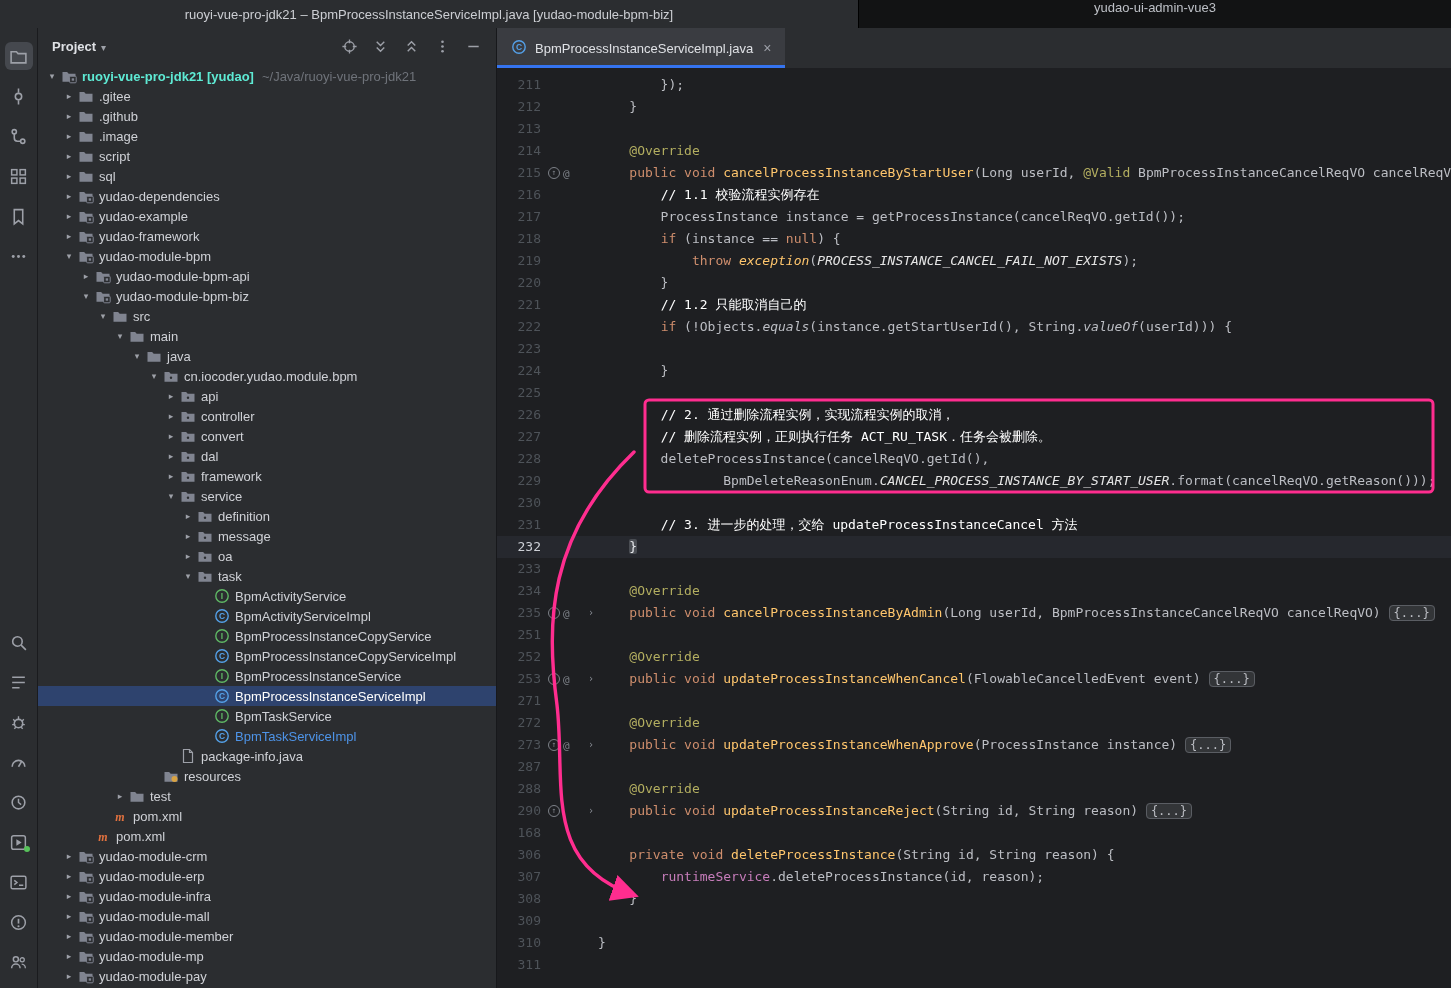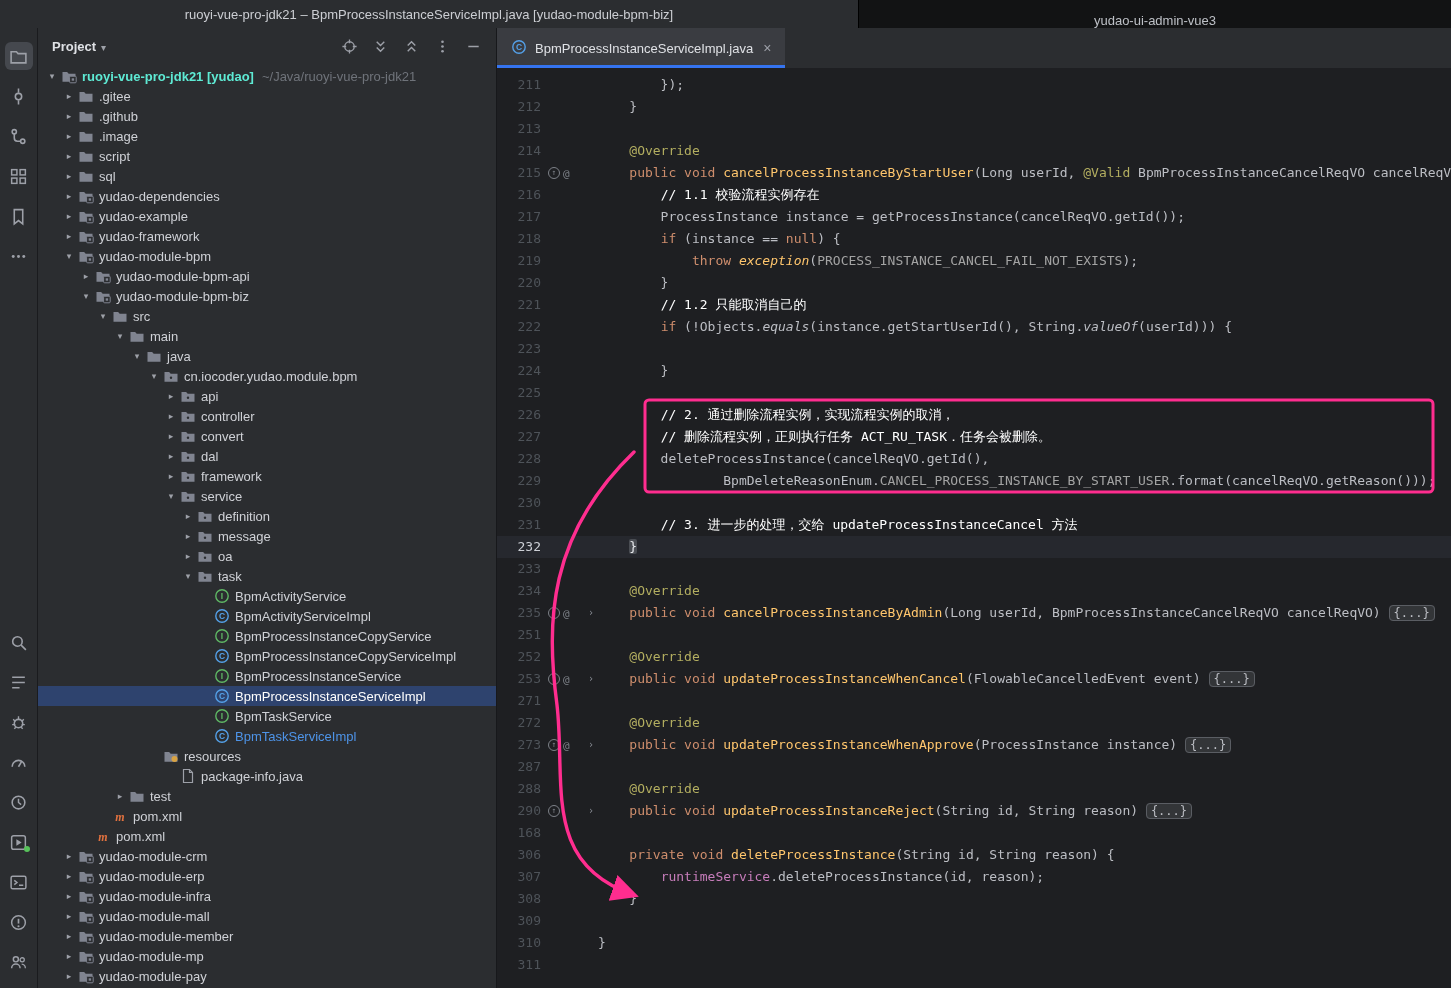--- a/index.html
+++ b/index.html
@@ -2,21 +2,21 @@
 <html style="--annot: #FF2D8F; --accent: #3574F0;"><head>
 <meta charset="utf-8">
 <style>
   html,body{margin:0;padding:0;width:1451px;height:988px;overflow:hidden;background:#1E1F22;
     font-family:"Liberation Sans","DejaVu Sans",sans-serif;-webkit-font-smoothing:antialiased;}
   #app{position:relative;width:1451px;height:988px;}
 
   
   #titlebar{height:28px;display:flex;}
   .tb-left{width:858px;background:#2B2D30;color:#CCCED3;display:flex;align-items:center;justify-content:center;font-size:13px;}
-  .tb-right{flex:1;background:#121314;color:#BDC0C6;display:flex;align-items:flex-end;justify-content:center;font-size:13px;border-left:1px solid #000;}
+  .tb-right{flex:1;background:#121314;color:#BDC0C6;display:flex;align-items:flex-start;justify-content:center;font-size:13px;border-left:1px solid #000;}
 
   #main{display:flex;height:960px;}
 
   
   #toolstrip{width:37px;background:#2B2D30;border-right:1px solid #1A1B1E;display:flex;flex-direction:column;align-items:center;padding:8px 0 6px;}
   .ts-icon{width:28px;height:28px;margin:6px 0;display:flex;align-items:center;justify-content:center;border-radius:6px;color:#9DA0A8;position:relative;cursor:default;}
   .ts-icon.active{background:#45484E;}
   .ts-spacer{flex:1;}
   .green-dot{position:absolute;right:3px;bottom:4px;width:6px;height:6px;border-radius:50%;background:#57C25B;}
 
@@ -55,21 +55,21 @@
   .ct{flex:none;}
 
   .gm-ov{width:12px;height:12px;border:1px solid #7D8188;border-radius:50%;display:inline-flex;align-items:center;justify-content:center;color:#7D8188;font-size:8px;line-height:1;box-sizing:border-box;}
   .gm-at{color:#7D8188;font-size:11px;line-height:1;}
 
   .tok-d{color:#BCBEC4}
   .tok-k{color:#CF8E6D}
   .tok-a{color:#B3AE60}
   .tok-m{color:#FFC66D}
   .tok-s{color:#FFC66D;font-style:italic}
-  .tok-c{color:#a3a3a3;}
+  .tok-c{color:#e5e5e5;font-style:italic}
   .tok-cm{color:#ffffff}
   .tok-f{color:#C77DBB}
   .tok-it{color:#BCBEC4;font-style:italic}
   .tok-br{color:#E8EAEE;background:#4A4D53;border-radius:2px}
   .tok-fold{color:#BCBEC4;background:#333538;border:1px solid #5A5D63;border-radius:4px;padding:0 4px;font-size:12px}
 
   
   #annotation{position:absolute;left:0;top:0;width:1451px;height:988px;pointer-events:none;z-index:40;}
 </style>
 </head>
@@ -556,39 +556,39 @@
           <div class="trow" style="padding-left: 159px;">
             <span class="chev"></span>
             <span class="ticon">
               <svg width="16" height="16" viewBox="0 0 16 16">
                 <circle cx="8" cy="8" r="6.2" fill="none" stroke="#54A0E8" stroke-width="1.4"></circle>
                 <text x="8" y="11" font-size="8.5" text-anchor="middle" fill="#54A0E8" font-family="Liberation Sans, sans-serif" font-weight="bold">C</text>
               </svg>
             </span>
             <span class="tlabel openfile">BpmTaskServiceImpl</span>
           </div>
-          <div class="trow" style="padding-left: 108px;">
-            <span class="chev"></span>
-            <span class="ticon">
-              <svg width="16" height="16" viewBox="0 0 16 16">
-                <path d="M1.5 4h4.6l1.6 1.8h6.8v8h-13z" fill="#808490"></path>
-                <circle cx="11.5" cy="11" r="3" fill="#D9A343"></circle>
-              </svg>
-            </span>
-            <span class="tlabel">resources</span>
-          </div>
           <div class="trow" style="padding-left: 125px;">
             <span class="chev"></span>
             <span class="ticon">
               <svg width="16" height="16" viewBox="0 0 16 16">
                 <path d="M3.5 1.5h6l3 3v10h-9z" fill="none" stroke="#9DA0A8" stroke-width="1.2"></path>
                 <path d="M9.5 1.5v3h3" fill="none" stroke="#9DA0A8" stroke-width="1.2"></path>
               </svg>
             </span>
             <span class="tlabel">package-info.java</span>
+          </div>
+          <div class="trow" style="padding-left: 108px;">
+            <span class="chev"></span>
+            <span class="ticon">
+              <svg width="16" height="16" viewBox="0 0 16 16">
+                <path d="M1.5 4h4.6l1.6 1.8h6.8v8h-13z" fill="#808490"></path>
+                <circle cx="11.5" cy="11" r="3" fill="#D9A343"></circle>
+              </svg>
+            </span>
+            <span class="tlabel">resources</span>
           </div>
           <div class="trow" style="padding-left: 74px;">
             <span class="chev">▸</span>
             <span class="ticon">
               <svg width="16" height="16" viewBox="0 0 16 16">
                 <path d="M1.5 4h4.6l1.6 1.8h6.8v8h-13z" fill="#808490"></path>
               </svg>
             </span>
             <span class="tlabel">test</span>
           </div>

